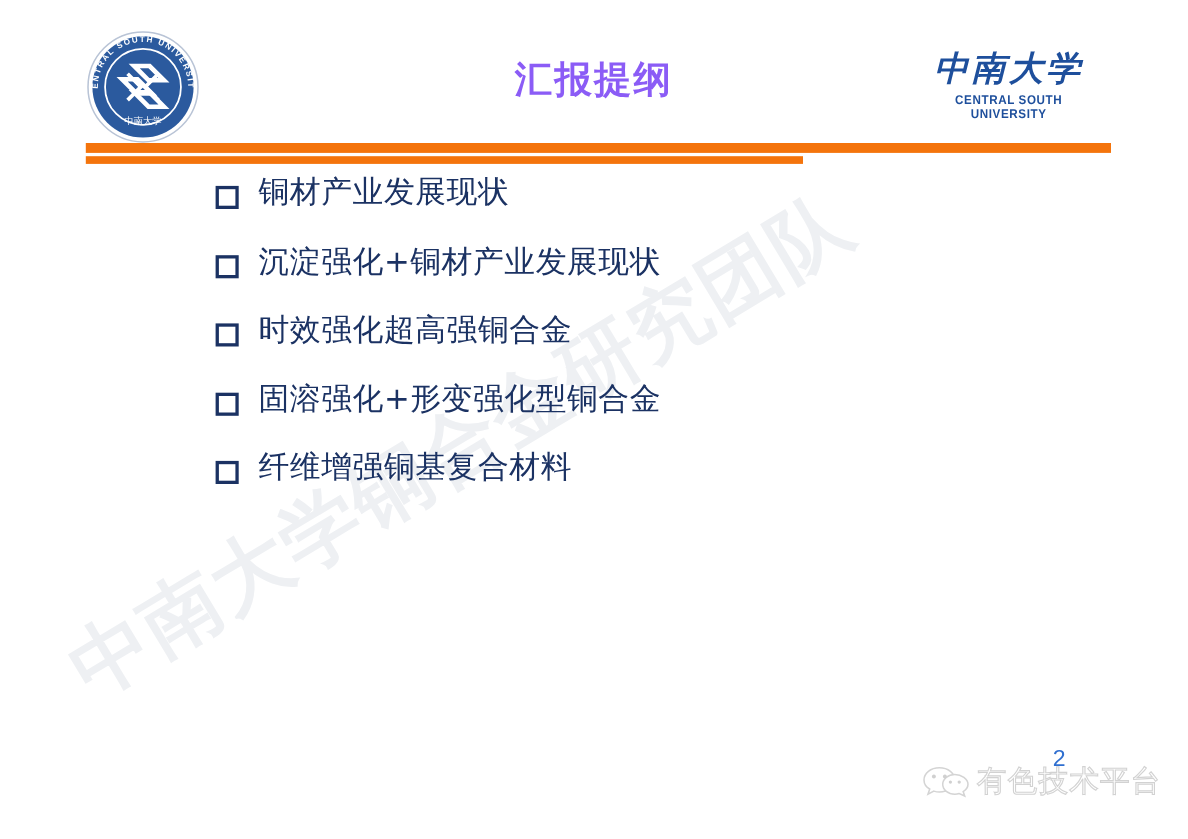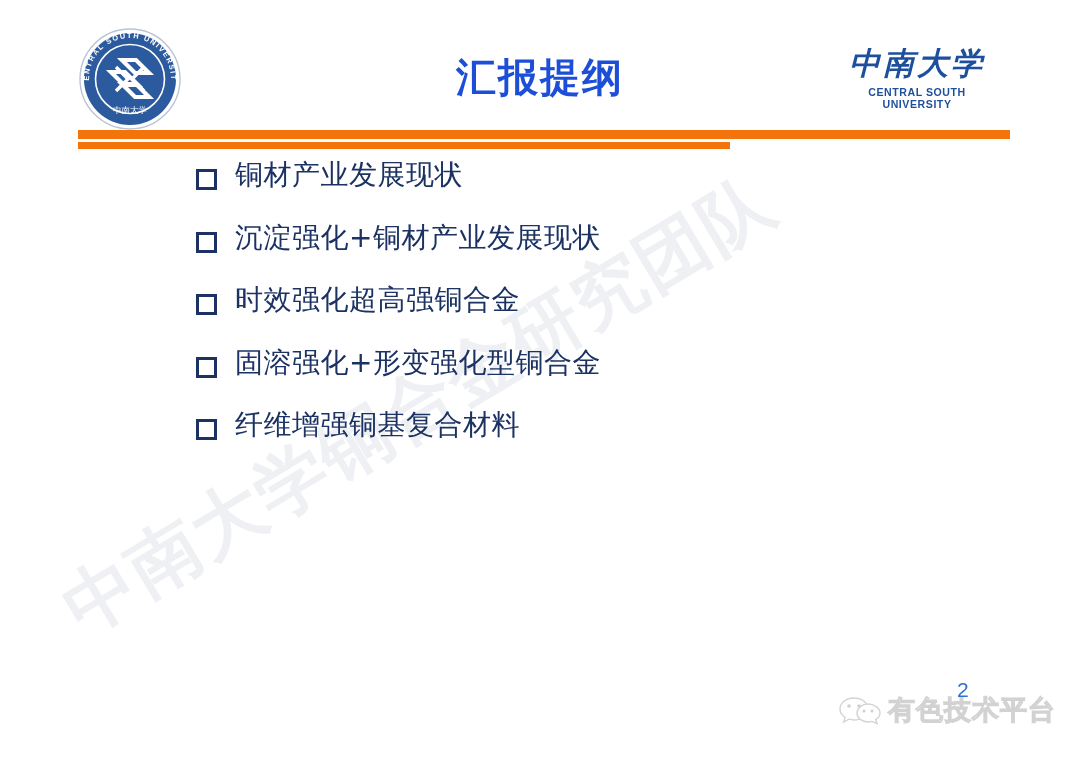--- a/index.html
+++ b/index.html
@@ -57,23 +57,23 @@
     width: 104px;
     height: 104px;
   }
   #slide-title {
     position: absolute;
     left: 0;
     top: 55px;
     width: 1080px;
     text-align: center;
     font-family: "DejaVu Sans", sans-serif;
-    font-size: 40px;
-    font-weight: bold;
-    color: #1d4ed8;
+    font-size: 34px;
+    font-weight: bold;
+    color: #8b5cf6;
     letter-spacing: 2px;
     line-height: 1.1;
   }
   #csu-wordmark {
     position: absolute;
     right: 72px;
     top: 46px;
     width: 182px;
     text-align: center;
   }
@@ -158,21 +158,20 @@
     color: #2f6fd0;
     z-index: 4;
   }
   #wechat-credit {
     position: absolute;
     left: 838px;
     top: 692px;
     display: flex;
     align-items: center;
     z-index: 3;
-    font-weight: bold;
   }
   #wechat-icon {
     flex: 0 0 auto;
     width: 44px;
     height: 36px;
   }
   #wechat-label {
     margin-left: 6px;
     font-family: "DejaVu Sans", sans-serif;
     font-size: 27px;

